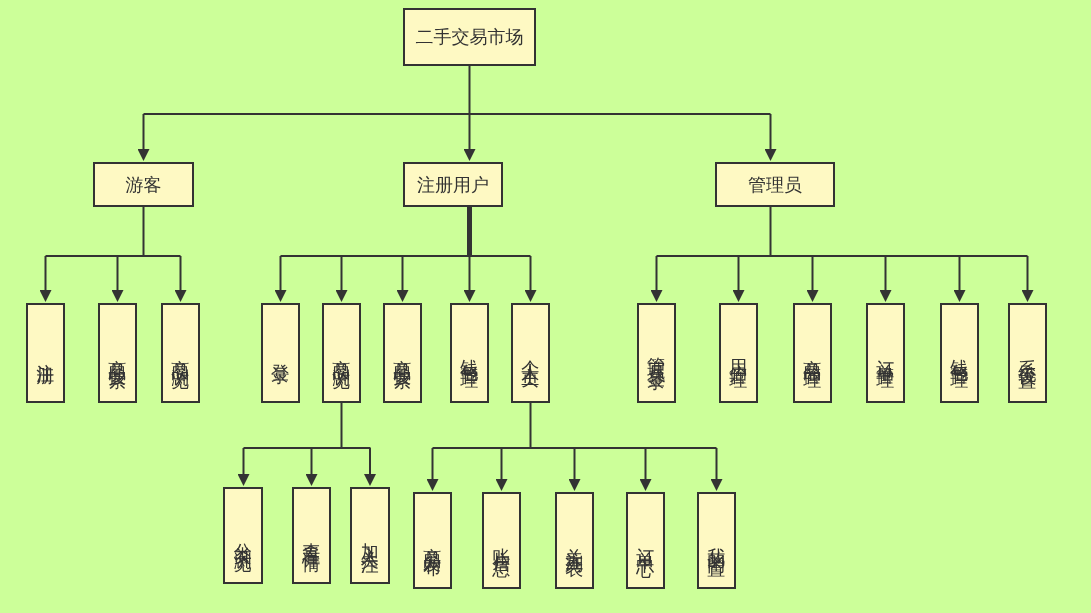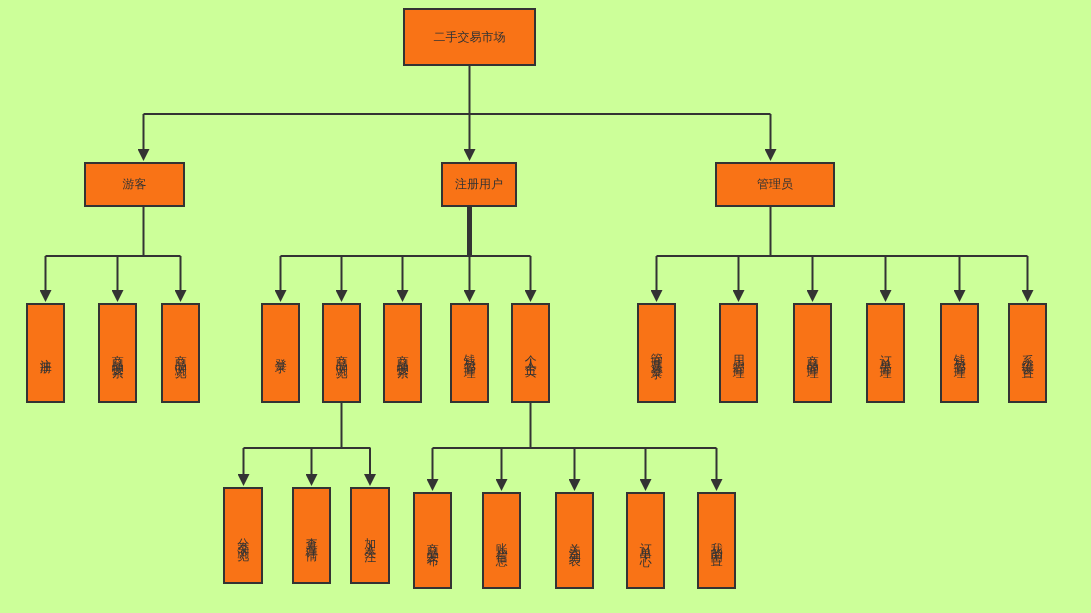--- a/index.html
+++ b/index.html
@@ -22,27 +22,27 @@
   }
   svg.connectors {
     position: absolute;
     left: 0; top: 0;
     width: 1091px;
     height: 613px;
   }
   .node {
     position: absolute;
     box-sizing: border-box;
-    background: #f97316;
+    background: #fef9c3;
     border: 2px solid #333333;
     color: #333333;
     display: flex;
     align-items: center;
     justify-content: center;
-    font-size: 12px;
+    font-size: 18px;
     line-height: 1.2;
     text-align: left;
   }
   .node.h span {
     white-space: nowrap;
   }
   .node.v span {
     writing-mode: vertical-rl;
     text-orientation: upright;
     letter-spacing: 4px;
@@ -103,24 +103,24 @@
       <path d="M574.5 448 V488" marker-end="url(#arr)"></path>
       <path d="M645.5 448 V488" marker-end="url(#arr)"></path>
       <path d="M716.5 448 V488" marker-end="url(#arr)"></path>
     </g>
   </svg>
 
   <div class="node h" style="left:403px;top:8px;width:133px;height:58px">
     <span>二手交易市场</span>
   </div>
 
-  <div class="node h" style="left:84px;top:162px;width:101px;height:45px">
+  <div class="node h" style="left:93px;top:162px;width:101px;height:45px">
     <span>游客</span>
   </div>
-  <div class="node h" style="left:441px;top:162px;width:76px;height:45px">
+  <div class="node h" style="left:403px;top:162px;width:100px;height:45px">
     <span>注册用户</span>
   </div>
   <div class="node h" style="left:715px;top:162px;width:120px;height:45px">
     <span>管理员</span>
   </div>
 
   <div class="node v" style="left:26px;top:303px;width:39px;height:100px">
     <span>注册</span>
   </div>
   <div class="node v" style="left:98px;top:303px;width:39px;height:100px">

